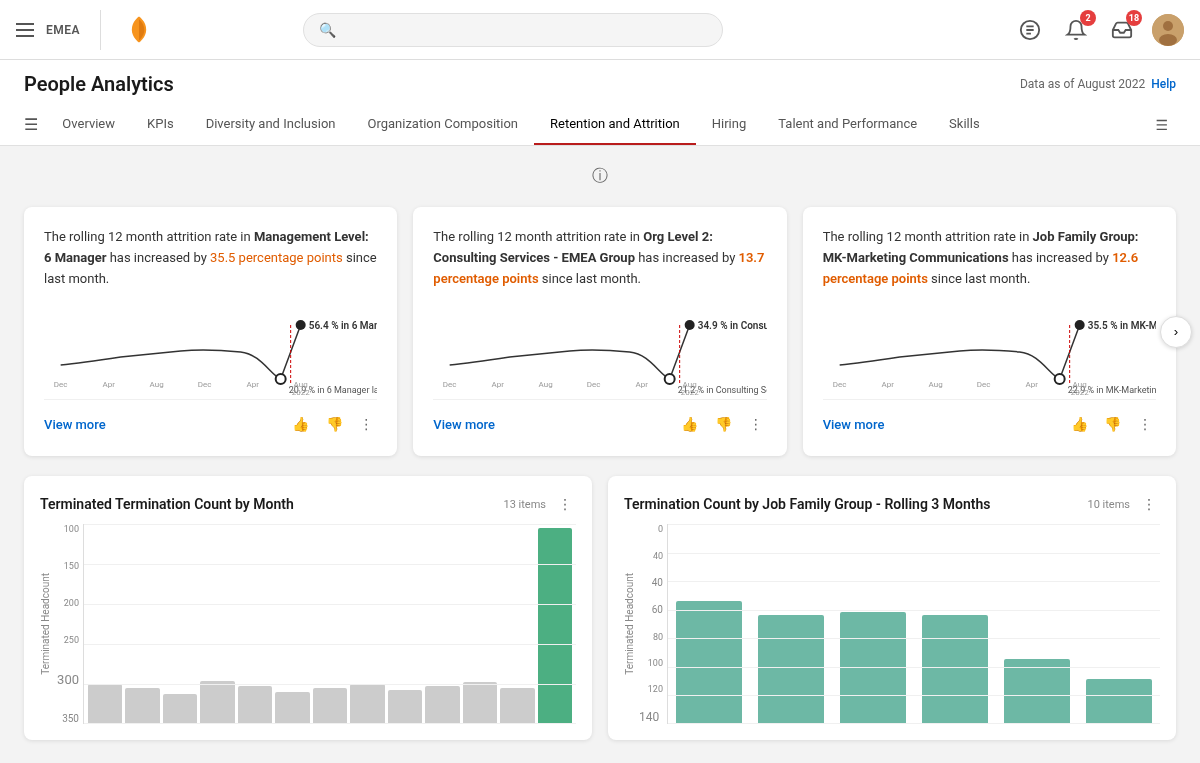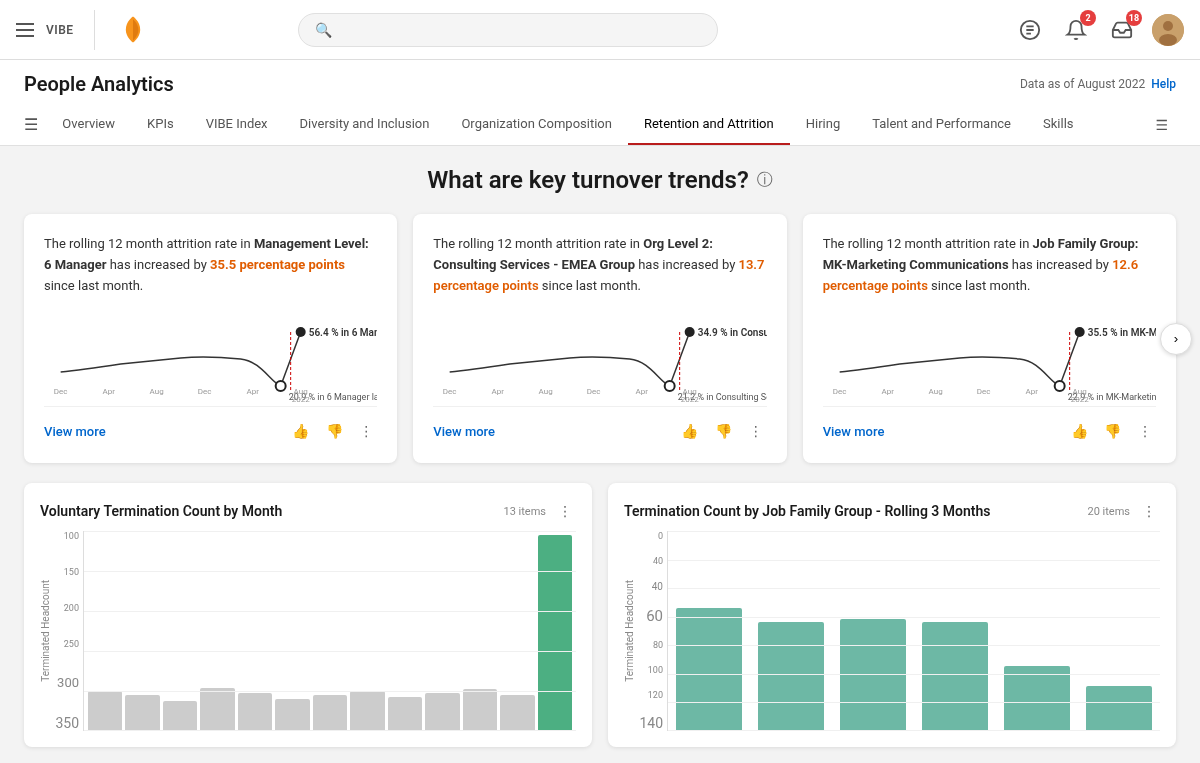--- a/index.html
+++ b/index.html
@@ -107,21 +107,21 @@
 </head>
 <body>
 
 <nav class="navbar">
   <div class="nav-left">
     <div class="hamburger">
       <span></span>
         <span></span>
         <span></span>
     </div>
-    <span class="menu-label">VIBE</span>
+    <span class="menu-label">EMEA</span>
     <div class="nav-divider"></div>
 
     <svg class="workday-logo" viewBox="0 0 40 40" xmlns="http://www.w3.org/2000/svg">
       <circle cx="20" cy="20" r="18" fill="none"></circle>
       <path d="M20 5 C20 5, 28 10, 28 20 C28 28, 20 34, 20 34 C20 34, 12 28, 12 20 C12 10, 20 5, 20 5Z" fill="#f7941d"></path>
       <path d="M20 8 C20 8, 26 13, 26 20 C26 26, 20 32, 20 32" fill="#e07b10"></path>
     </svg>
   </div>
 
   <div class="search-bar">
@@ -165,42 +165,40 @@
     <div class="data-as-of">
       <span>Data as of August 2022</span>
       &nbsp;<a href="#">Help</a>
     </div>
   </div>
   <div class="tabs-container">
     <span class="tab-filter-icon">☰</span>
     <div id="tabs-list" style="display:flex;flex:1;">
         <div class="tab">Overview</div>
         <div class="tab">KPIs</div>
-        <div class="tab">VIBE Index</div>
         <div class="tab">Diversity and Inclusion</div>
         <div class="tab">Organization Composition</div>
         <div class="tab active">Retention and Attrition</div>
         <div class="tab">Hiring</div>
         <div class="tab">Talent and Performance</div>
         <div class="tab">Skills</div>
       </div>
     <span class="tab-list-icon">☰</span>
   </div>
 </div>
 
 <div class="main-content">
 
   <div class="section-header">
-    <h2 class="section-title">What are key turnover trends?</h2>
     <span class="info-icon">ⓘ</span>
   </div>
 
   <div class="insight-cards" id="insight-cards-container">
 
-  <div class="insight-card"><p>The rolling 12 month attrition rate in <strong>Management Level: 6 Manager</strong> has increased by <span style="color:#e05c00;font-weight:700;">35.5 percentage points</span> since last month.</p><svg width="100%" height="90" viewBox="0 0 300 90">
+  <div class="insight-card"><p>The rolling 12 month attrition rate in <strong>Management Level: 6 Manager</strong> has increased by <span style="color:#e05c00;font-weight:400;">35.5 percentage points</span> since last month.</p><svg width="100%" height="90" viewBox="0 0 300 90">
           <path d="M0,60 C20,58 40,55 60,52 C80,50 100,48 120,46 C140,44 160,45 180,47 C200,49 210,70 220,74 L240,20" fill="none" stroke="#333" stroke-width="1.5"></path>
           <line x1="230" y1="20" x2="230" y2="80" stroke="#cc0000" stroke-width="1" stroke-dasharray="3,2"></line>
           <circle cx="240" cy="20" r="5" fill="#222"></circle>
           <circle cx="220" cy="74" r="5" fill="white" stroke="#222" stroke-width="2"></circle>
           <text x="248" y="24" font-size="10" fill="#333" font-weight="600">56.4 % in 6 Manager</text>
           <text x="228" y="88" font-size="9" fill="#555">20.9 % in 6 Manager last m...</text>
           <text x="0" y="82" font-size="8" fill="#999" text-anchor="middle">Dec</text>
           <text x="48" y="82" font-size="8" fill="#999" text-anchor="middle">Apr</text>
           <text x="96" y="82" font-size="8" fill="#999" text-anchor="middle">Aug</text>
           <text x="144" y="82" font-size="8" fill="#999" text-anchor="middle">Dec</text>
@@ -259,32 +257,32 @@
             <button class="card-action-btn">⋮</button>
           </div>
         </div></div>
       <button class="chevron-right-btn">›</button>
     </div>
 
   <div class="chart-cards">
 
     <div class="chart-card">
       <div class="chart-card-header">
-        <span class="chart-card-title">Voluntary Termination Count by Month</span>
+        <span class="chart-card-title">Terminated Termination Count by Month</span>
         <div style="display:flex;align-items:center;gap:8px;">
           <span class="chart-card-items">13 items</span>
           <button class="card-action-btn">⋮</button>
         </div>
       </div>
       <div class="chart-area">
         <div class="y-axis-label">Terminated Headcount</div>
         <div class="chart-inner">
           <div style="display:flex;flex:1;position:relative;">
             <div class="y-ticks" id="chart1-yticks" style="width:28px;">
-                <div style="font-size: 14px; color: rgb(136, 136, 136); text-align: right;">350</div>
+                <div style="font-size: 10px; color: rgb(136, 136, 136); text-align: right;">350</div>
                 <div style="font-size: 13px; color: rgb(136, 136, 136); text-align: right;">300</div>
                 <div style="font-size: 9px; color: rgb(136, 136, 136); text-align: right;">250</div>
                 <div style="font-size: 9px; color: rgb(136, 136, 136); text-align: right;">200</div>
                 <div style="font-size: 9px; color: rgb(136, 136, 136); text-align: right;">150</div>
                 <div style="font-size: 9px; color: rgb(136, 136, 136); text-align: right;">100</div>
               </div>
             <div style="flex:1;position:relative;border-left:1px solid #ddd;border-bottom:1px solid #ddd;">
               <div class="grid-lines" id="chart1-gridlines">
                   <div style="position: absolute; left: 0px; right: 0px; top: 0%; border-top: 1px solid rgb(240, 240, 240);"></div>
                   <div style="position: absolute; left: 0px; right: 0px; top: 20%; border-top: 1px solid rgb(240, 240, 240);"></div>
@@ -337,34 +335,34 @@
             </div>
           </div>
         </div>
       </div>
     </div>
 
     <div class="chart-card">
       <div class="chart-card-header">
         <span class="chart-card-title">Termination Count by Job Family Group - Rolling 3 Months</span>
         <div style="display:flex;align-items:center;gap:8px;">
-          <span class="chart-card-items">20 items</span>
+          <span class="chart-card-items">10 items</span>
           <button class="card-action-btn">⋮</button>
         </div>
       </div>
       <div class="chart-area">
         <div class="y-axis-label">Terminated Headcount</div>
         <div class="chart-inner">
           <div style="display:flex;flex:1;position:relative;">
             <div class="y-ticks" id="chart2-yticks" style="width:28px;">
-                <div style="font-size: 14px; color: rgb(136, 136, 136); text-align: right;">140</div>
+                <div style="font-size: 12px; color: rgb(136, 136, 136); ">140</div>
                 <div style="font-size: 9px; color: rgb(136, 136, 136); text-align: right;">120</div>
                 <div style="font-size: 9px; color: rgb(136, 136, 136); text-align: right;">100</div>
                 <div style="font-size: 9px; color: rgb(136, 136, 136); text-align: right;">80</div>
-                <div style="font-size: 15px; color: rgb(136, 136, 136); text-align: right;">60</div>
+                <div style="font-size: 10px; color: rgb(136, 136, 136); text-align: right;">60</div>
                 <div style="font-size: 10px; color: rgb(136, 136, 136); text-align: right;">40</div>
                 <div style="font-size: 9px; color: rgb(136, 136, 136); text-align: right;">40</div>
                 <div style="font-size: 9px; color: rgb(136, 136, 136); text-align: right;">0</div>
               </div>
             <div style="flex:1;position:relative;border-left:1px solid #ddd;border-bottom:1px solid #ddd;">
               <div class="grid-lines" id="chart2-gridlines">
                   <div style="position: absolute; left: 0px; right: 0px; top: 0%; border-top: 1px solid rgb(240, 240, 240);"></div>
                   <div style="position: absolute; left: 0px; right: 0px; top: 14.2857%; border-top: 1px solid rgb(240, 240, 240);"></div>
                   <div style="position: absolute; left: 0px; right: 0px; top: 28.5714%; border-top: 1px solid rgb(240, 240, 240);"></div>
                   <div style="position: absolute; left: 0px; right: 0px; top: 42.8571%; border-top: 1px solid rgb(240, 240, 240);"></div>

